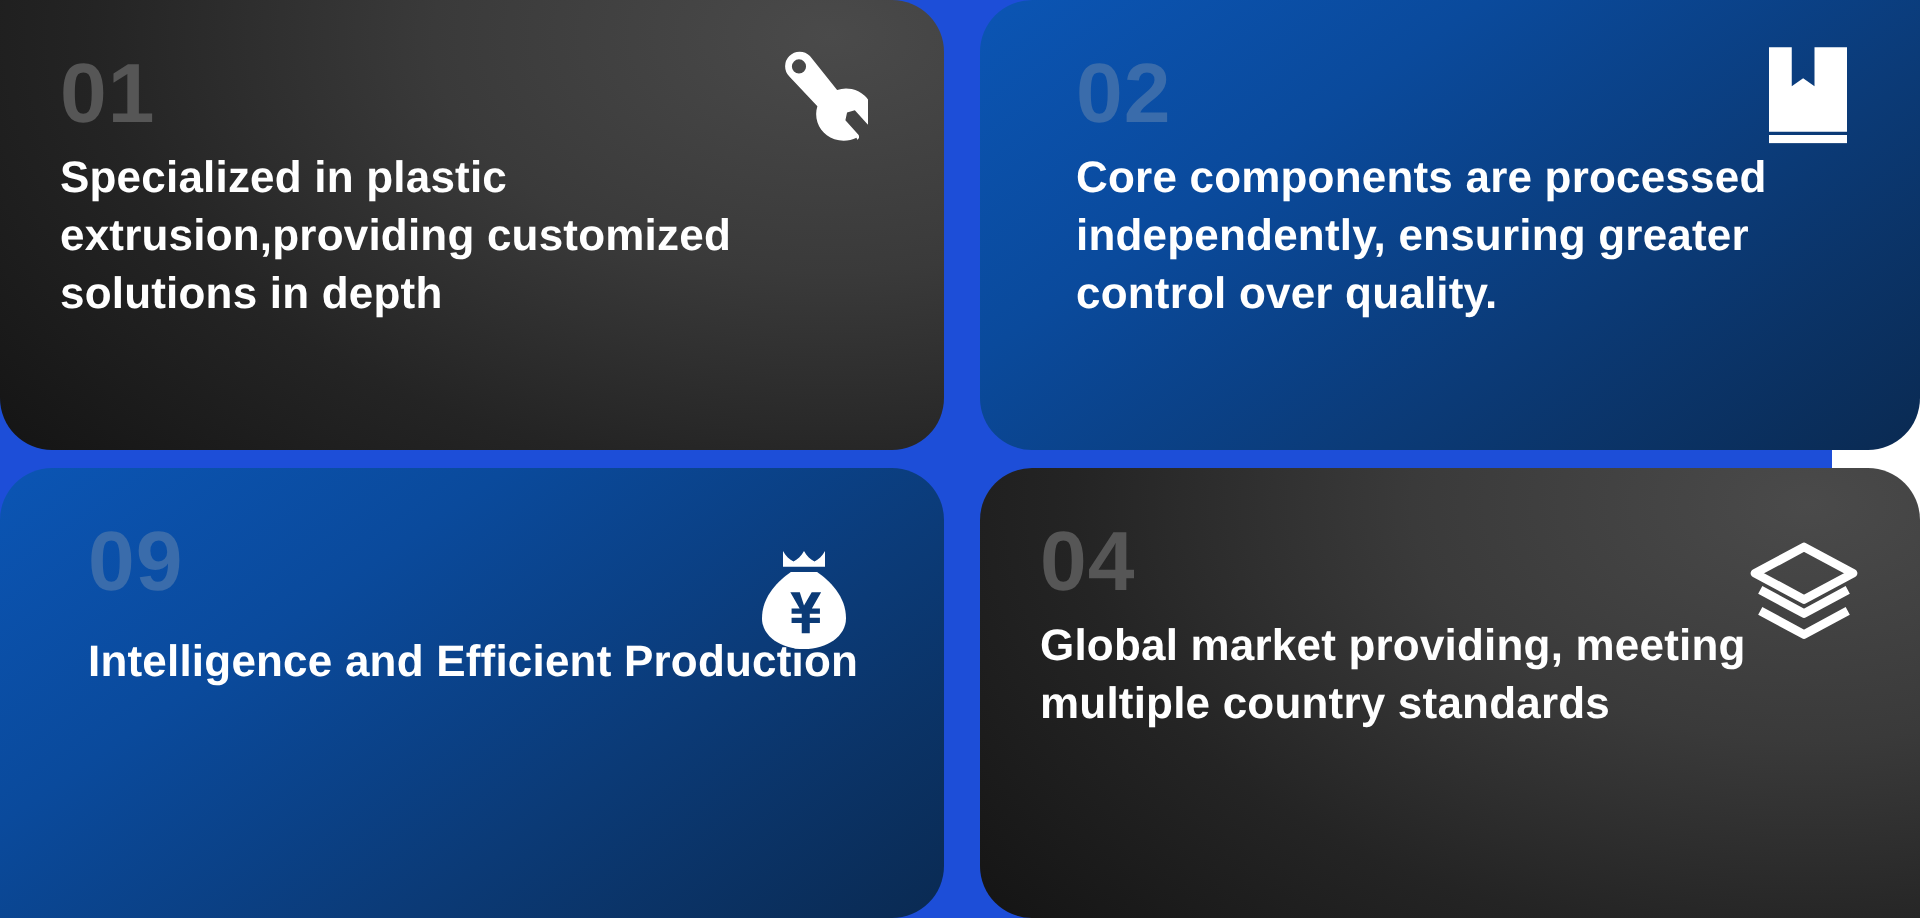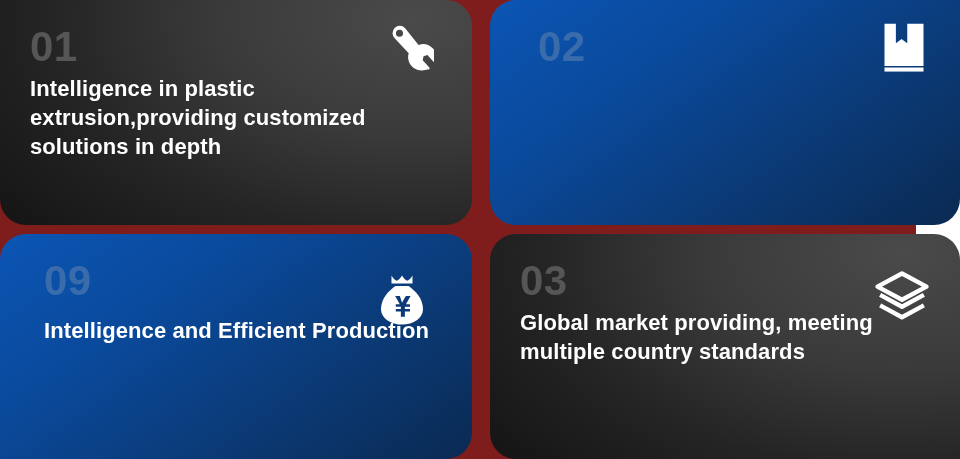--- a/index.html
+++ b/index.html
@@ -16,21 +16,21 @@
 
   .grid {
     position: relative;
     width: 916px;
     height: 459px;
     display: grid;
     grid-template-columns: 472px 470px;
     grid-template-rows: 225px 225px;
     column-gap: 18px;
     row-gap: 9px;
-    background: #7f1d1d;
+    background: #1d4ed8;
   }
 
   .card {
     position: relative;
     overflow: hidden;
     box-sizing: border-box;
     padding: 26px 30px 20px 22px;
   }
 
   
@@ -90,46 +90,47 @@
 </head>
 <body>
 
 <div class="grid">
 
   <div class="card card-01 dark">
     <svg class="icon" viewBox="0 0 64 64" aria-hidden="true">
       <path fill="#ffffff" d="M56.8 6.4c-.6-1.2-2.2-1.5-3.2-.6l-8.4 7.6-4.6-1-1.4-4.6 8.3-7.5c1-.9.6-2.5-.7-2.9a16.2 16.2 0 0 0-19.6 20.9L7.1 34.4a8.6 8.6 0 1 0 12.2 12.2L36.9 30c8.1 2.6 17-2 19.6-10.1 1.4-4.5 1-9.2-.9-13.1zM13.3 45.1a4.2 4.2 0 1 1 0-8.4 4.2 4.2 0 0 1 0 8.4z" transform="rotate(90 32 32)"></path>
     </svg>
     <div class="num">01</div>
-    <p class="body">Intelligence in plastic extrusion,providing customized solutions in depth</p>
+    <p class="body">Specialized in plastic extrusion,providing customized solutions in depth</p>
   </div>
 
   <div class="card card-02 blue">
     <svg class="icon" viewBox="0 0 64 64" aria-hidden="true">
       <path fill="#ffffff" d="M8 2h14v24l7-5 7 5V2h20v52H8V2zm4 46h40v4H12v-4z"></path>
       <rect x="8" y="56" width="48" height="5" fill="#ffffff"></rect>
     </svg>
     <div class="num">02</div>
+    <p class="body">Core components are processed independently, ensuring greater control over quality.</p>
   </div>
 
   <div class="card card-03 blue">
     <svg class="icon" viewBox="0 0 64 64" aria-hidden="true">
       <path fill="#ffffff" d="M20 4c1.5 3 3.8 5 6 6 2.2-1 4.5-3 6-6 1.5 3 3.8 5 6 6 2.2-1 4.5-3 6-6v9H20V4z"></path>
       <path fill="#ffffff" d="M24.5 16h15c7 5 16.5 13.6 16.5 26.5C56 52.5 45.2 60 32 60S8 52.5 8 42.5C8 29.6 17.5 21 24.5 16z"></path>
       <path fill="#0b3a76" d="M29.6 27.5h-5.4l5.3 9.3h-4.6v3h5.8v2.4h-5.8v3h5.8V51h4.6v-5.8h5.8v-3h-5.8v-2.4h5.8v-3h-4.6l5.3-9.3h-5.4L32 35.2l-2.4-7.7z"></path>
     </svg>
     <div class="num">09</div>
     <p class="body">Intelligence and Efficient Production</p>
   </div>
 
   <div class="card card-04 dark">
     <svg class="icon" viewBox="0 0 64 64" aria-hidden="true">
       <g fill="none" stroke="#ffffff" stroke-width="5" stroke-linejoin="round">
         <path d="M32 4 60 19 32 34 4 19z"></path>
         <path d="M7 28.5 32 42l25-13.5"></path>
         <path d="M7 40.5 32 54l25-13.5"></path>
       </g>
     </svg>
-    <div class="num">03</div>
+    <div class="num">04</div>
     <p class="body">Global market providing, meeting multiple country standards</p>
   </div>
 
 </div>
 
 </body></html>

